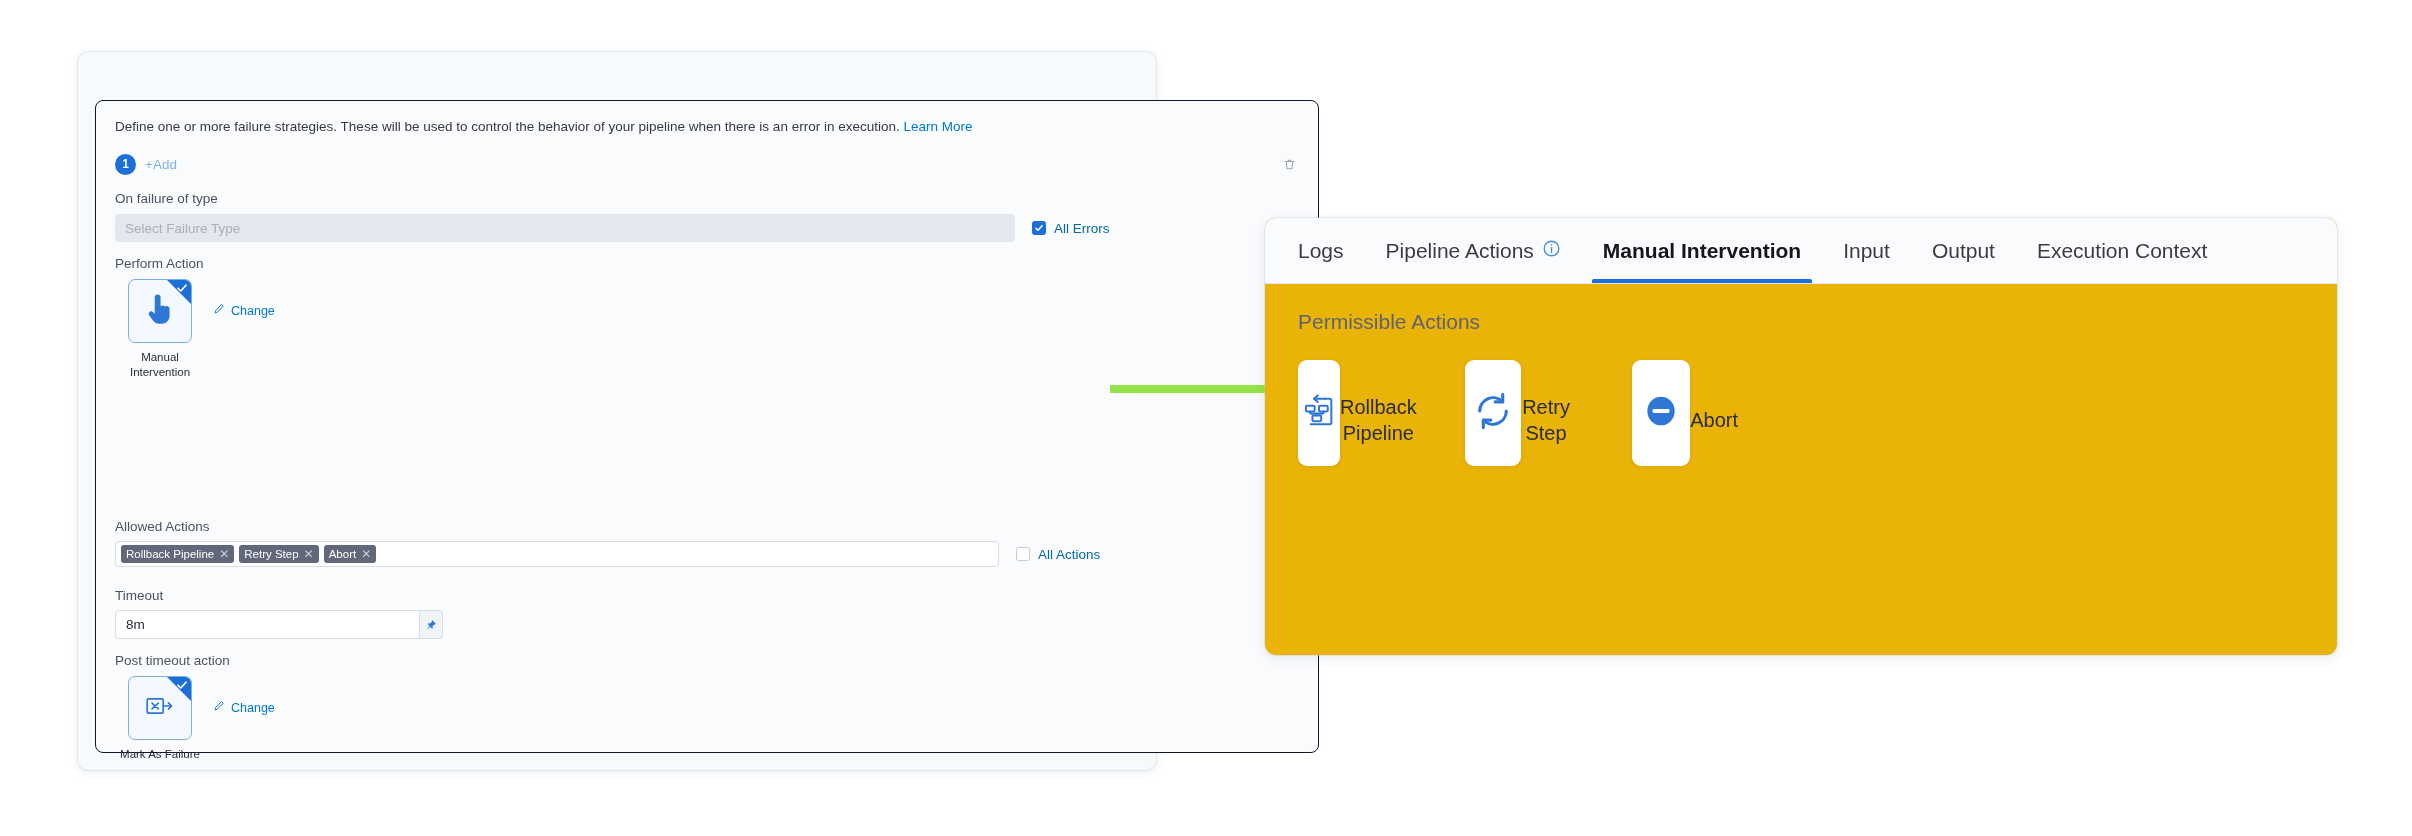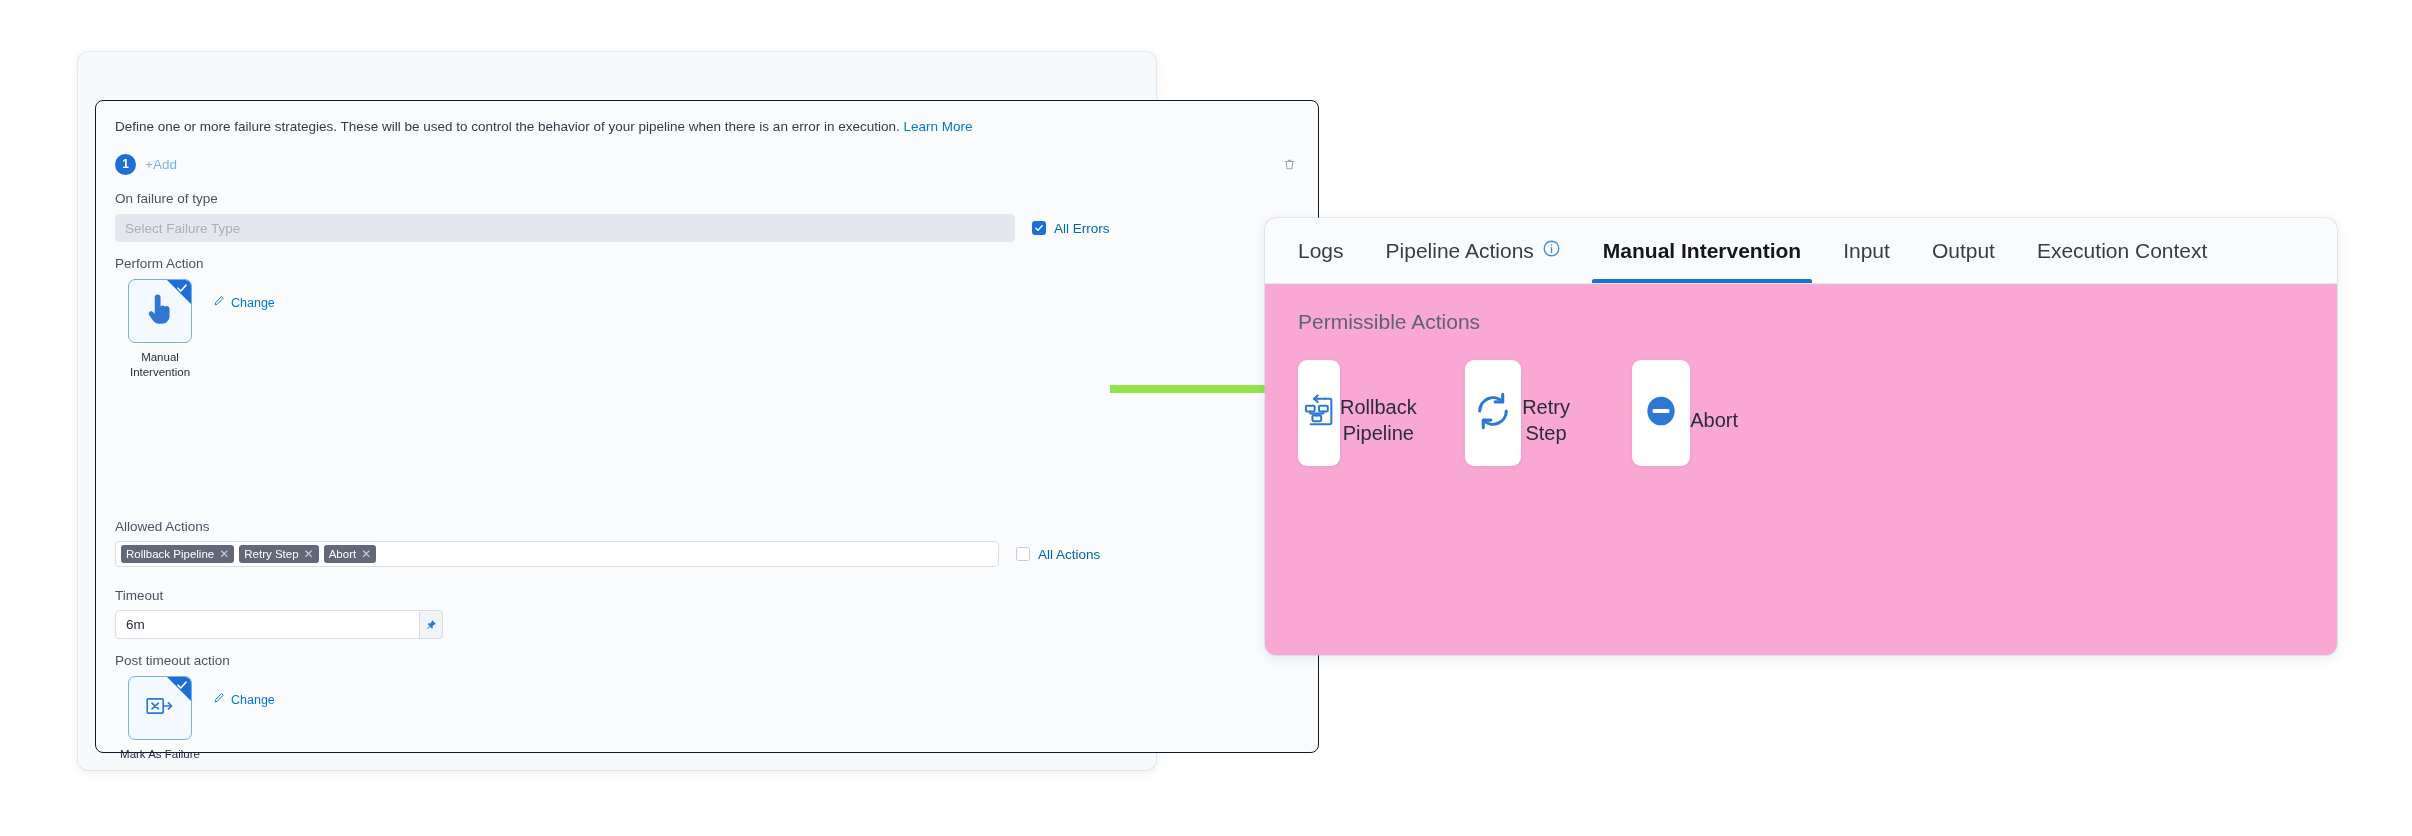--- a/index.html
+++ b/index.html
@@ -234,21 +234,21 @@
     line-height: 15px;
     color: #2a2c38;
     text-align: center;
     font-weight: 400;
   }
   .change-link {
     display: flex;
     align-items: center;
     gap: 6px;
     margin-left: 8px;
-    margin-top: 16px;
+    margin-top: 24px;
     font-size: 12.5px;
     color: #0278d5;
     cursor: pointer;
     white-space: nowrap;
   }
 
   
   #lbl-allowed-actions { left: 19px; top: 418px; }
   #allowed-actions-row {
     position: absolute;
@@ -339,21 +339,21 @@
     align-items: flex-start;
   }
 
   
   #right-panel {
     position: absolute;
     left: 1265px;
     top: 218px;
     width: 1072px;
     height: 437px;
-    background: #f9a8d4;
+    background: #eab308;
     border-radius: 11px;
     box-shadow: 0 3px 12px rgba(40,60,90,0.11), 0 0 0 1px rgba(205,218,232,0.4);
     box-sizing: border-box;
     overflow: hidden;
   }
   #tabbar {
     position: relative;
     height: 65px;
     border-bottom: 1px solid #e3e8ef;
     display: flex;
@@ -521,21 +521,21 @@
         </span>
       </div>
       <div class="cb-group">
         <span class="cb-box unchecked"></span>
         <span class="cb-label">All Actions</span>
       </div>
     </div>
 
     <div class="field-label" id="lbl-timeout">Timeout</div>
     <div id="timeout-row">
-      <div id="timeout-input">6m</div>
+      <div id="timeout-input">8m</div>
       <div id="timeout-pin">
         <svg width="12" height="12" viewBox="0 0 24 24" fill="#2f77d4">
           <path d="M14.5 2.5l7 7-1.8 1.8-1.1-.4-3.5 3.5.6 3.4-1.6 1.6-4-4-4.6 4.6-.9-.9L9.2 14 5.2 10l1.6-1.6 3.4.6 3.5-3.5-.4-1.1z"></path>
         </svg>
       </div>
     </div>
 
     <div class="field-label" id="lbl-post-timeout">Post timeout action</div>
     <div id="post-timeout-row">
       <div class="action-tile-wrap">

